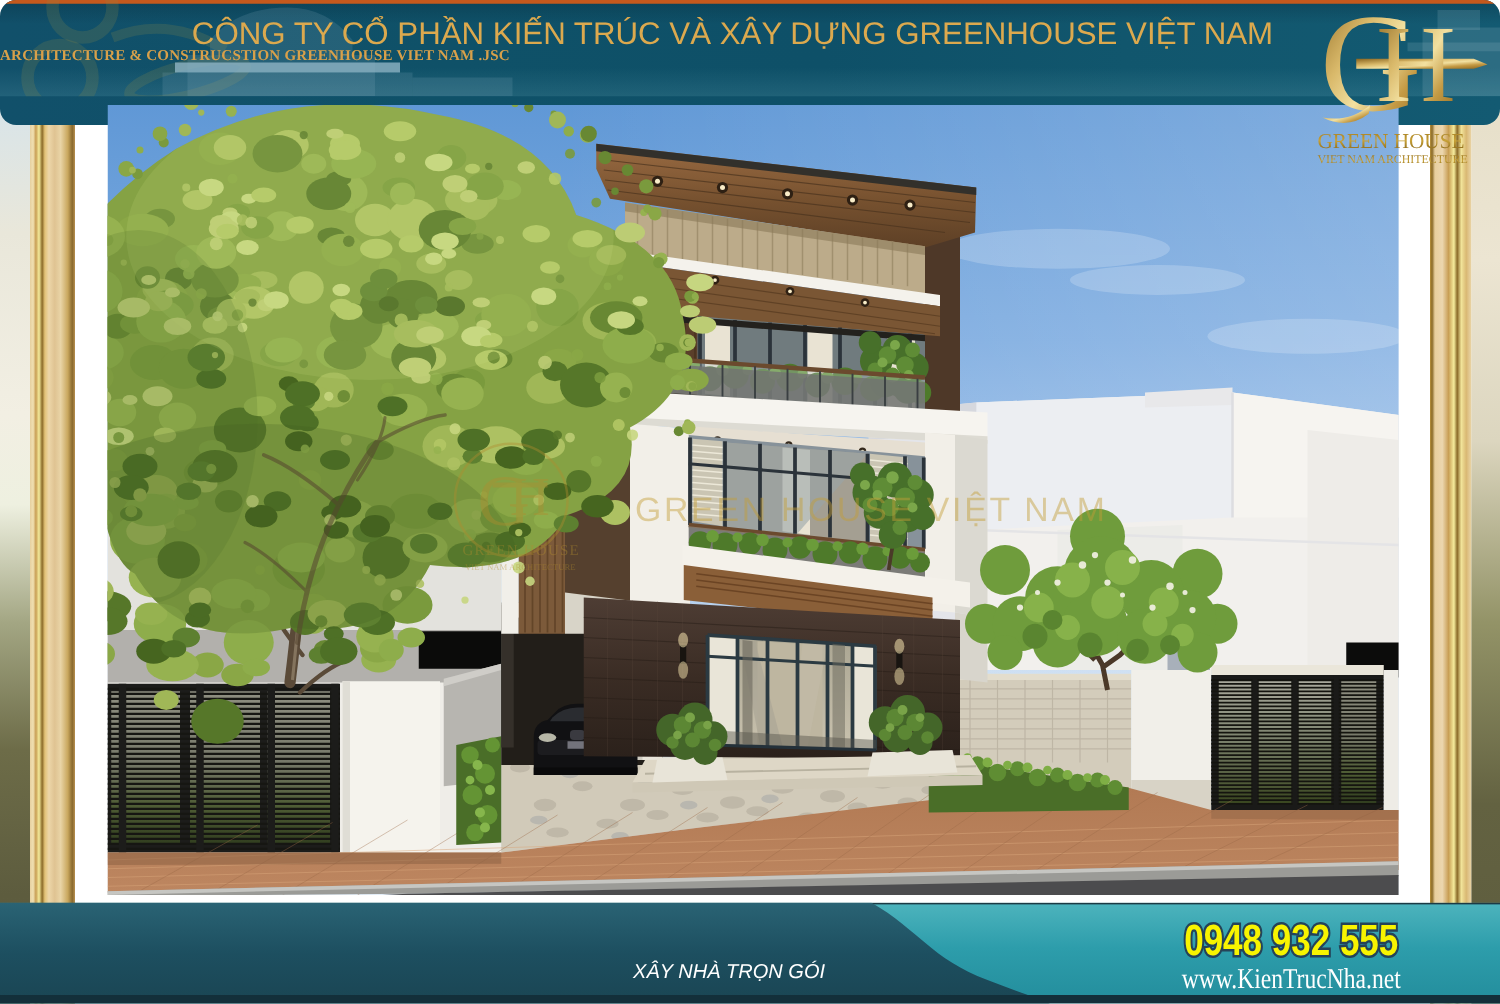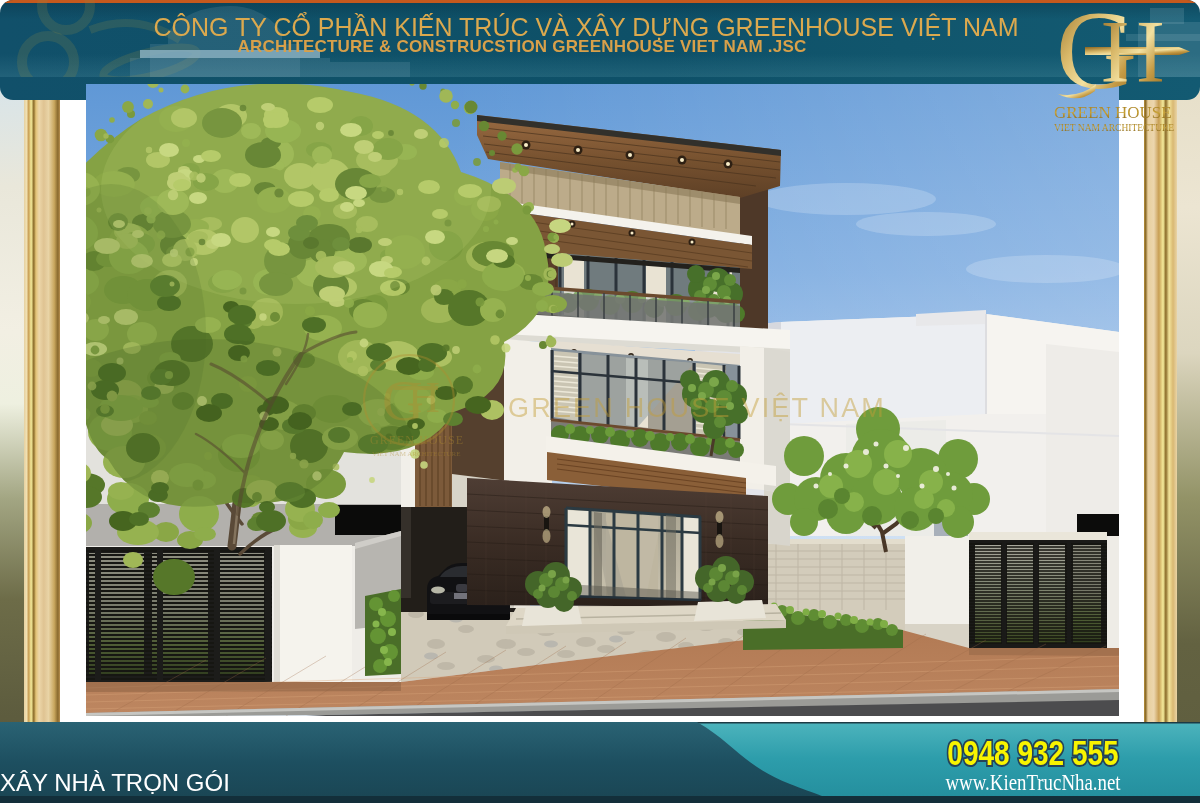--- a/index.html
+++ b/index.html
@@ -47,22 +47,22 @@
     <g fill="#9ec0ce" fill-opacity="0.18">
       <rect x="1138" y="22" width="62" height="55"></rect>
       <rect x="1126" y="34" width="74" height="7"></rect>
       <rect x="1150" y="8" width="34" height="16"></rect>
     </g>
   </svg>
 
   <div class="abs" style="left:0;top:13px;width:1172px;text-align:center;color:#dca94e;
     font-size:25px;white-space:nowrap;">CÔNG TY CỔ PHẦN KIẾN TRÚC VÀ XÂY DỰNG GREENHOUSE VIỆT NAM</div>
 
-  <div class="abs" style="left:0;top:37px;width:1044px;text-align:center;color:#d8a04a;
-    font-size:17px;font-weight:bold;letter-spacing:0.2px;white-space:nowrap;">ARCHITECTURE &amp; CONSTRUCSTION GREENHOUSE VIET NAM .JSC</div>
+  <div class="abs" style="left:0;top:37px;width:1044px;text-align:left;color:#d8a04a;
+    font-size:12px;font-weight:bold;letter-spacing:0.2px;white-space:nowrap;font-family:Liberation Serif, serif;">ARCHITECTURE &amp; CONSTRUCSTION GREENHOUSE VIET NAM .JSC</div>
 </div>
 
 <svg class="abs" style="left:86px;top:84px" width="1033" height="632" viewBox="0 0 1033 632">
   <defs>
     <linearGradient id="sky" x1="0" y1="0" x2="0" y2="1">
       <stop offset="0" stop-color="#6098d6"></stop>
       <stop offset="0.3" stop-color="#7cabe0"></stop>
       <stop offset="0.55" stop-color="#a3c4ea"></stop>
       <stop offset="0.72" stop-color="#c9dcf1"></stop>
       <stop offset="1" stop-color="#e4eef8"></stop>
@@ -1411,21 +1411,21 @@
         <stop offset="1" stop-color="#238d9c"></stop>
       </linearGradient>
     </defs>
     <rect x="0" y="0" width="1200" height="81" fill="url(#btR)"></rect>
     <rect x="0" y="0" width="1200" height="1.5" fill="#1c3a44"></rect>
     <path d="M0 0 L697 0 C 735 22, 745 45, 790 62 C 815 72, 830 76, 840 81 L0 81 Z" fill="url(#btL)"></path>
     <rect x="0" y="74" width="1200" height="7" fill="#132f3a"></rect>
   </svg>
   
   
-  <div class="abs" style="left:0;top:47px;width:660px;text-align:left;color:#ffffff;font-size:24px;">XÂY NHÀ TRỌN GÓI</div>
+  <div class="abs" style="left:0;top:47px;width:660px;text-align:right;color:#ffffff;font-size:16px;font-style:italic;">XÂY NHÀ TRỌN GÓI</div>
   
   <div class="abs" style="left:873px;top:11px;width:320px;text-align:center;color:#f8f400;
     font-size:35px;font-weight:bold;transform:scaleX(0.8);
     -webkit-text-stroke:4px #254358;paint-order:stroke;">0948 932 555</div>
   
   <div class="abs" style="left:873px;top:46px;width:320px;text-align:center;color:#ffffff;
     font-family:'Liberation Serif',serif;font-size:23px;transform:scaleX(0.82);margin-top:2px;">www.KienTrucNha.net</div>
 </div>
 
 </body></html>

